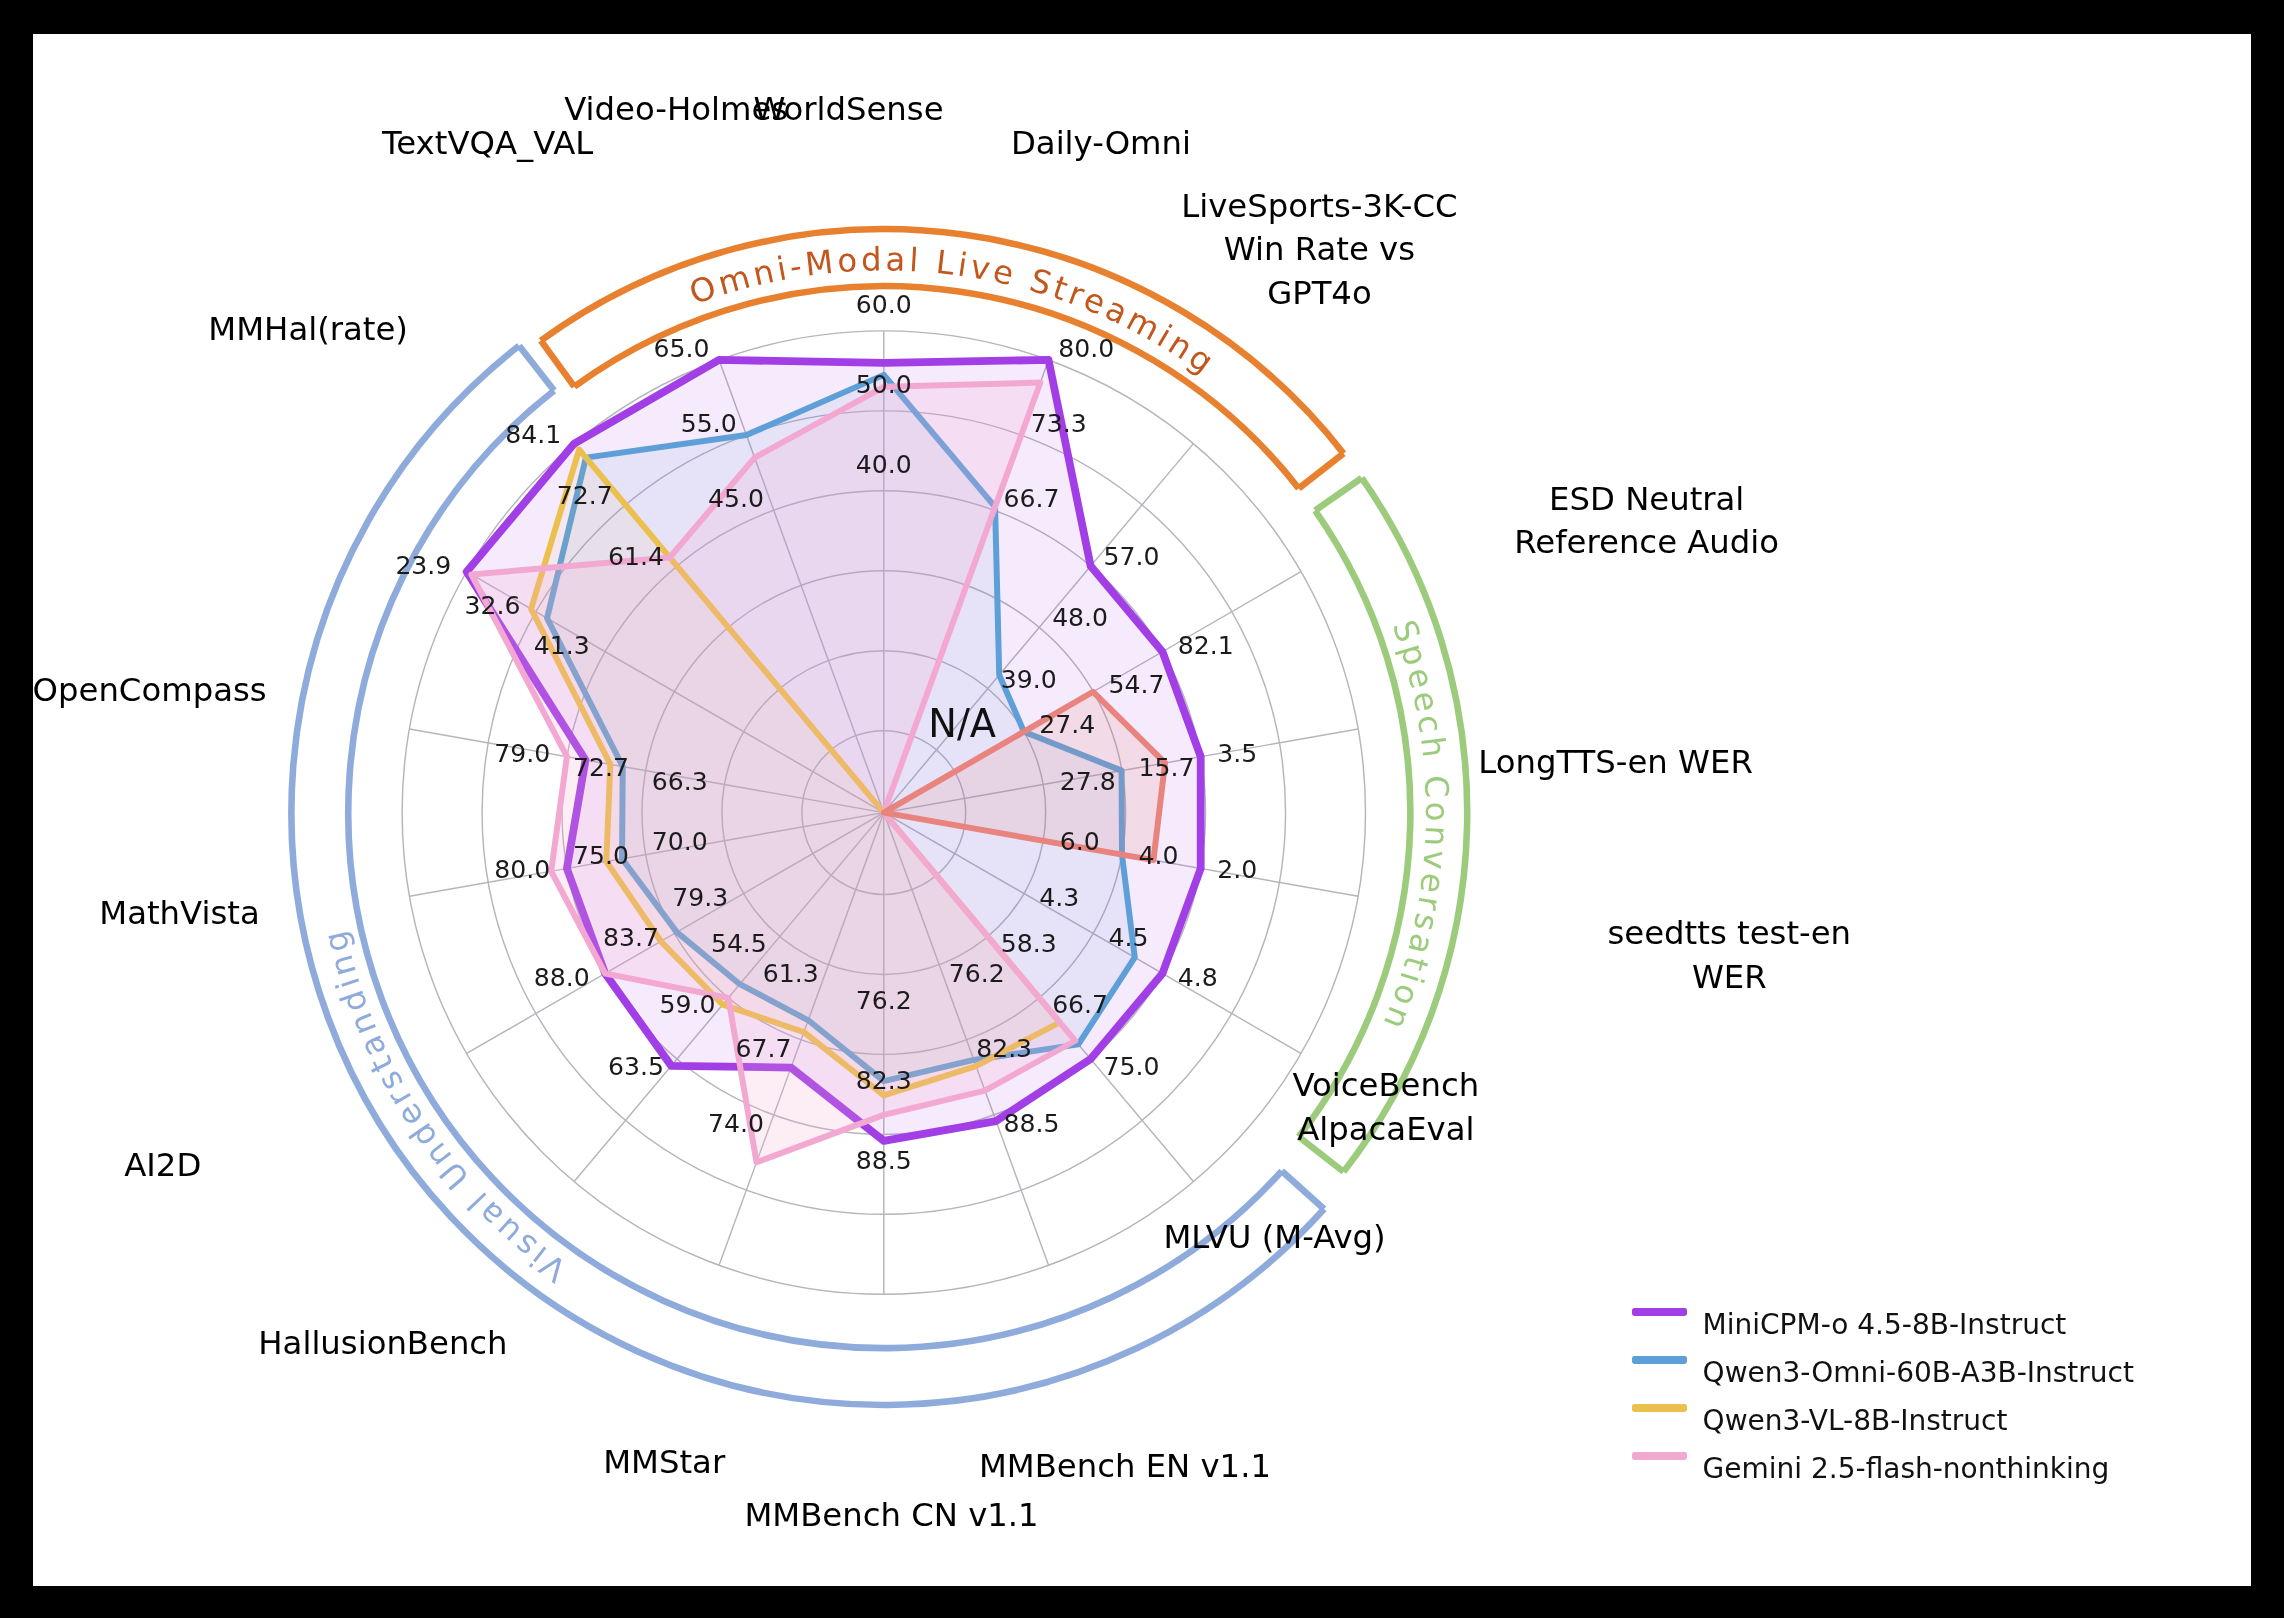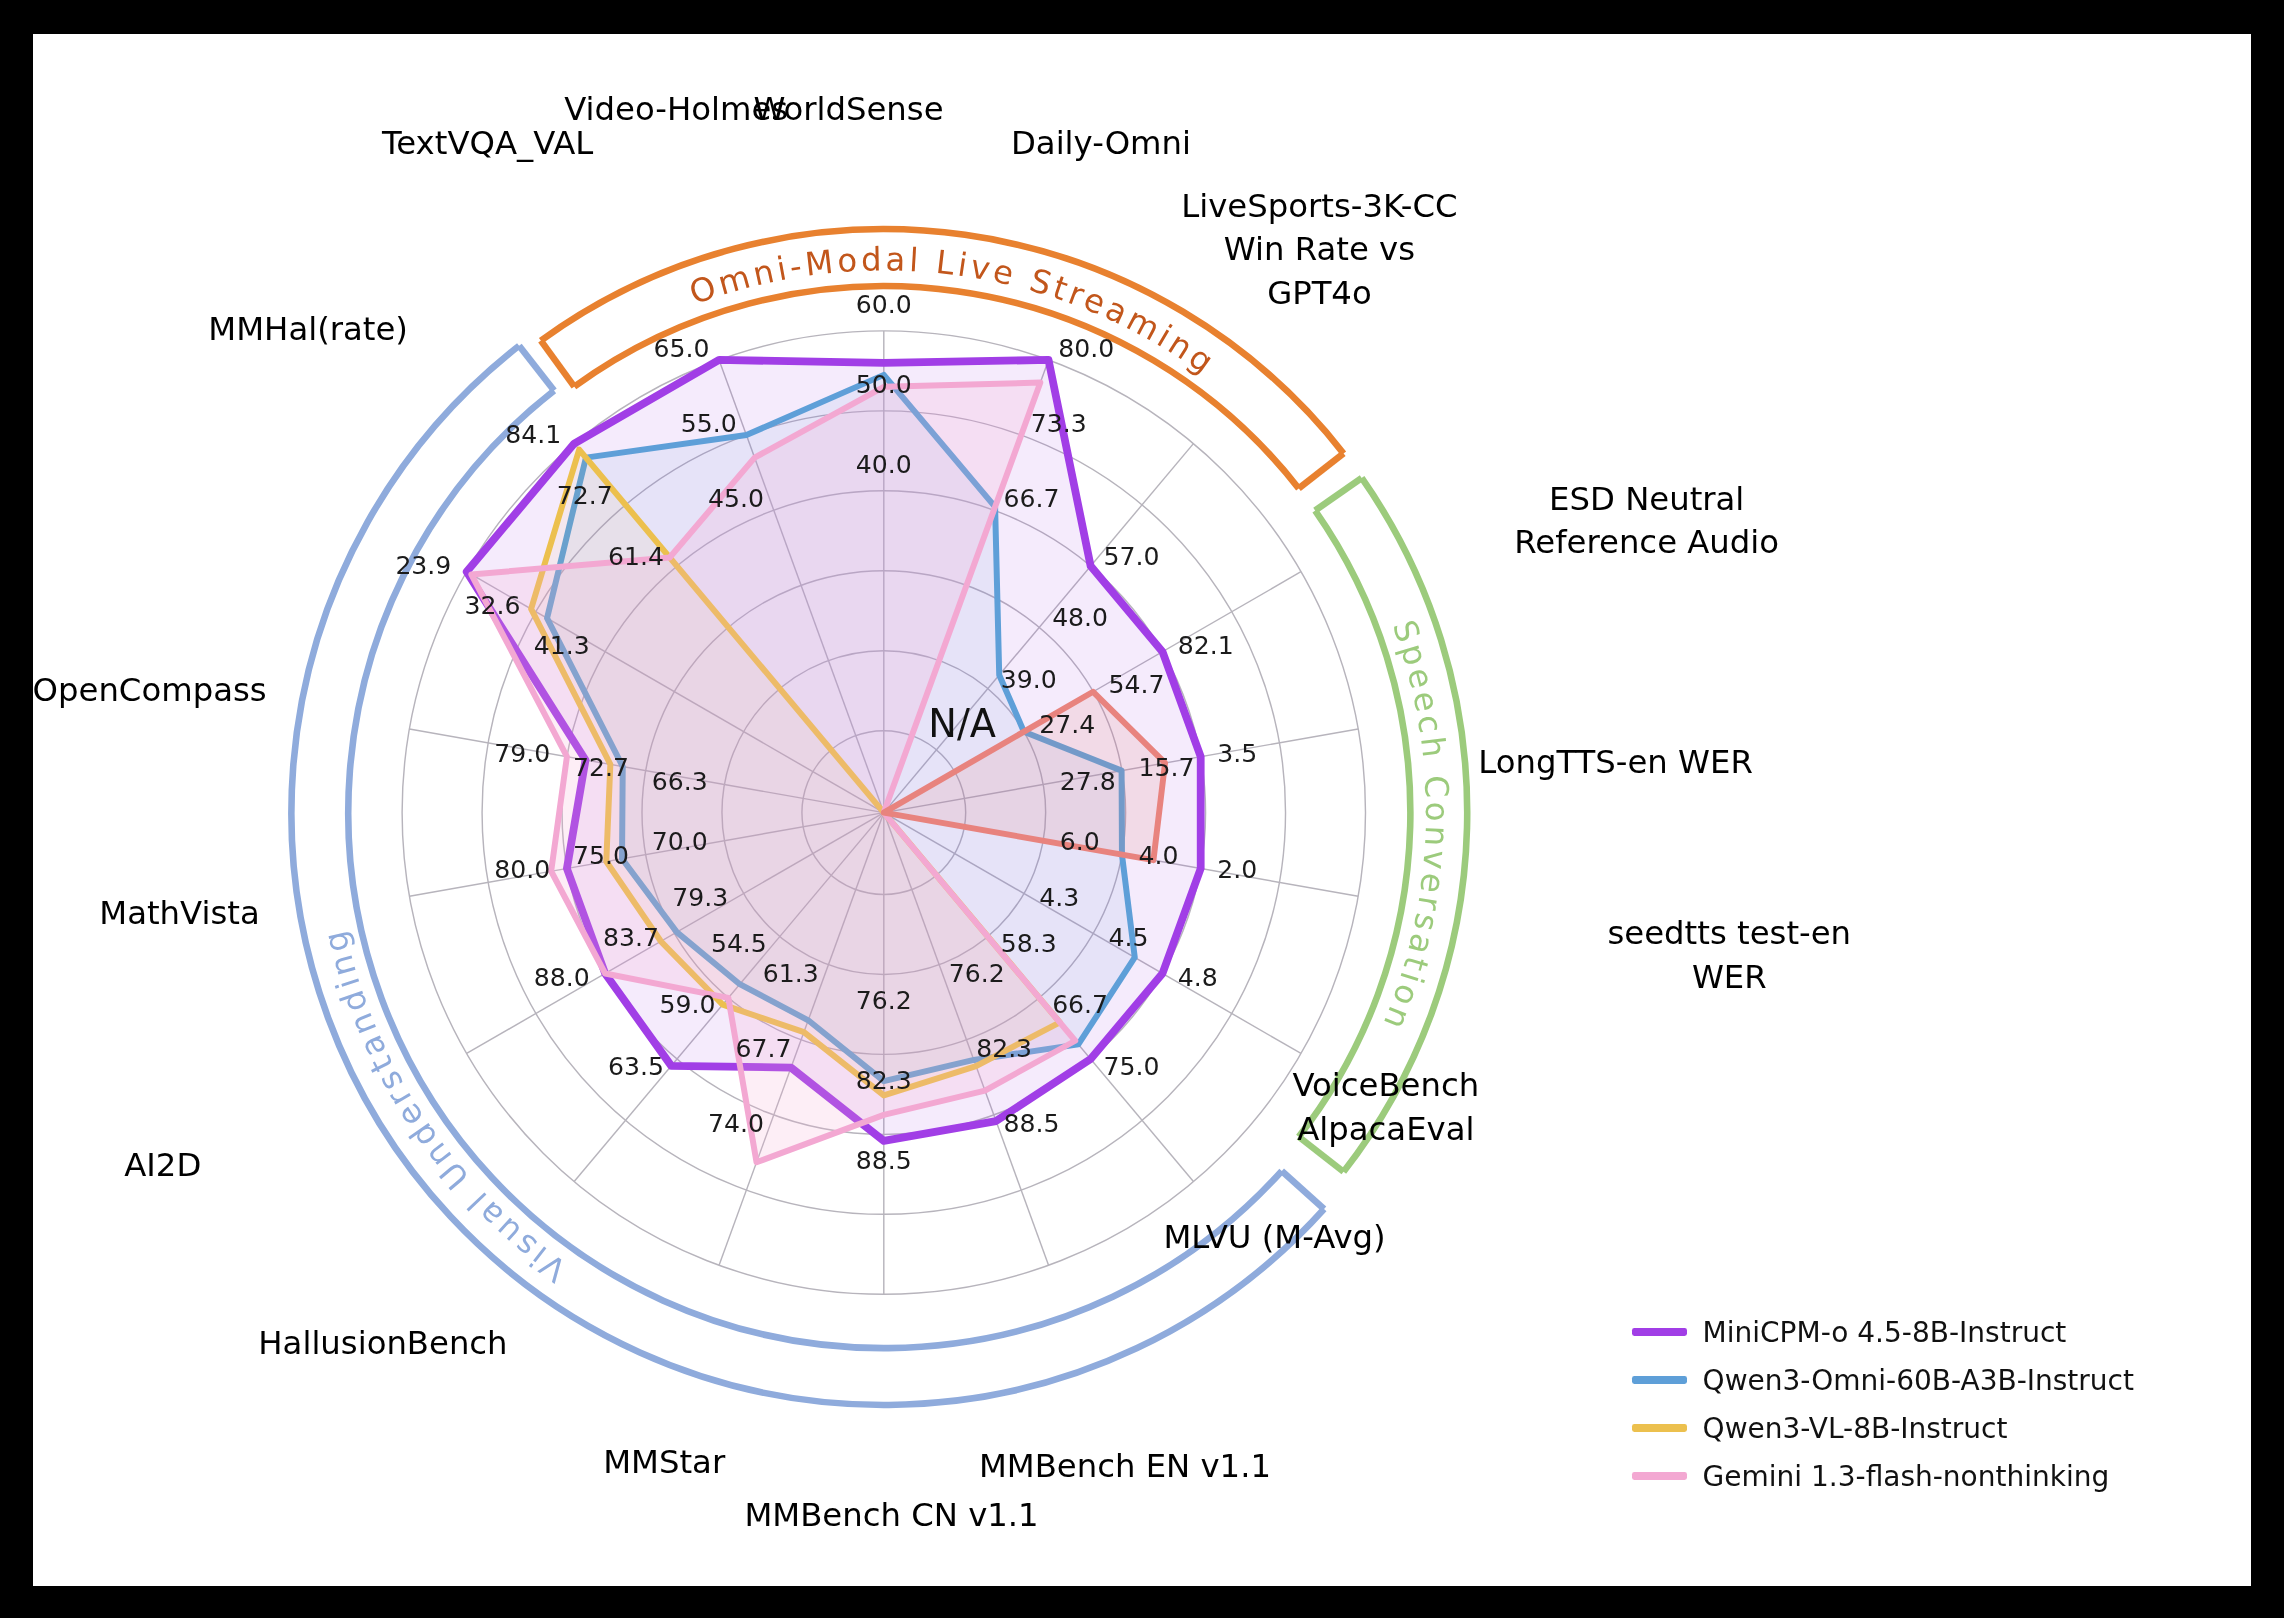--- a/index.html
+++ b/index.html
@@ -1,21 +1,21 @@
 <!DOCTYPE html>
 <html style="font-size:9.6px"><head>
 <meta charset="utf-8">
 <style>
   html,body{margin:0;padding:0;background:#000;}
   .page{position:relative;width:2284px;height:1618px;background:#000;overflow:hidden;
         font-family:"DejaVu Sans","Liberation Sans",sans-serif;}
   .panel{position:absolute;left:33px;top:34px;width:2218px;height:1552px;background:#fff;}
   svg{position:absolute;left:0;top:0;}
   #legend{position:absolute;}
-  .legend-row{display:flex;align-items:center;height:48px;}
+  .legend-row{display:flex;height:48px;}
   .legend-swatch{display:inline-block;width:55px;height:7.8px;border-radius:2.4px;margin-right:15.6px;flex:none;}
   .legend-label{font-size:28px;color:#111;white-space:nowrap;}
   text{font-family:"DejaVu Sans","Liberation Sans",sans-serif;}
 </style>
 </head>
 <body>
 
 <div class="page">
   <div class="panel"></div>
   <svg id="chart" xmlns="http://www.w3.org/2000/svg" width="2284" height="1618" viewBox="0 0 3817 2704">
@@ -165,17 +165,17 @@
       <div class="legend-row">
         <span class="legend-swatch" style="background: rgb(94, 159, 216);"></span>
         <span class="legend-label">Qwen3-Omni-60B-A3B-Instruct</span>
       </div>
       <div class="legend-row">
         <span class="legend-swatch" style="background: rgb(236, 192, 78);"></span>
         <span class="legend-label">Qwen3-VL-8B-Instruct</span>
       </div>
       <div class="legend-row">
         <span class="legend-swatch" style="background: rgb(243, 168, 210);"></span>
-        <span class="legend-label">Gemini 1.3-flash-nonthinking</span>
+        <span class="legend-label">Gemini 2.5-flash-nonthinking</span>
       </div>
     </div>
 </div>
 
 
 </body></html>

